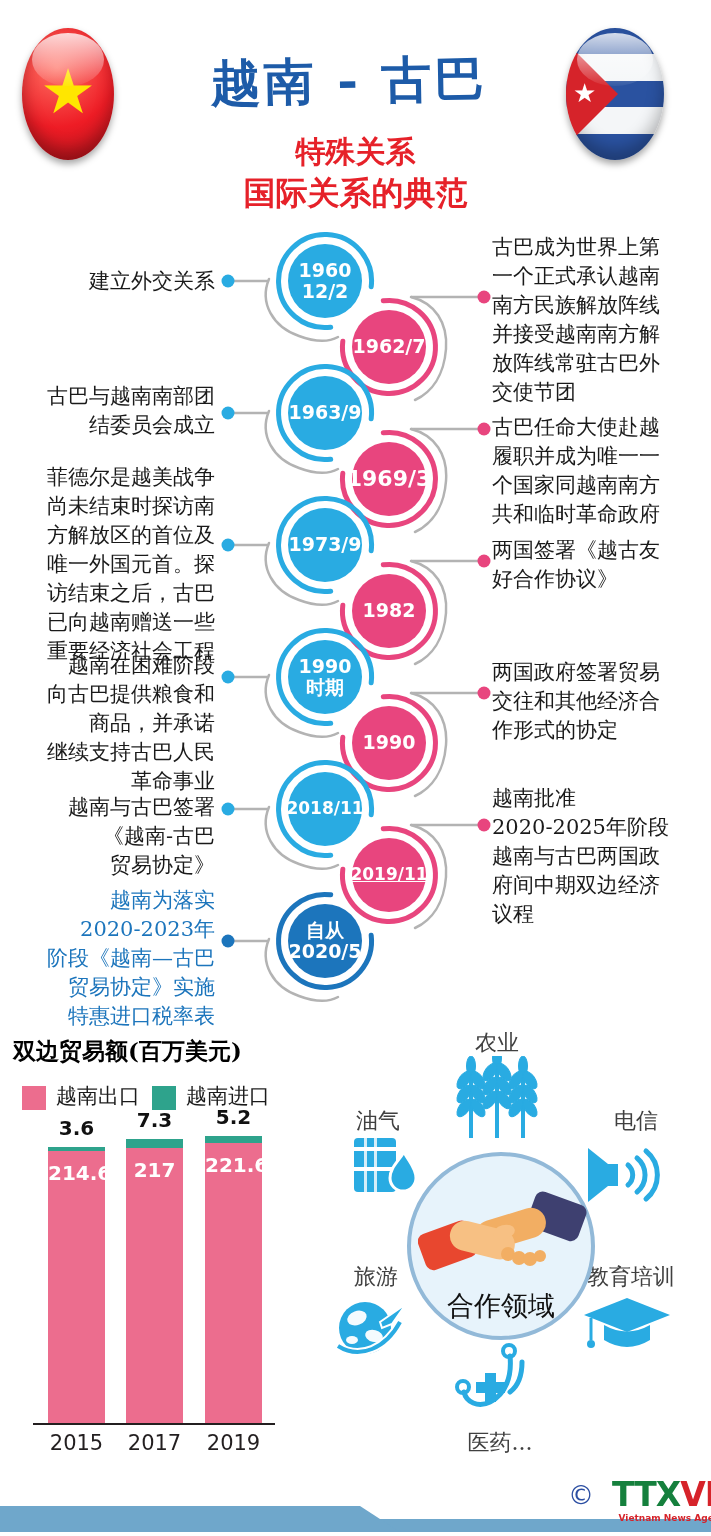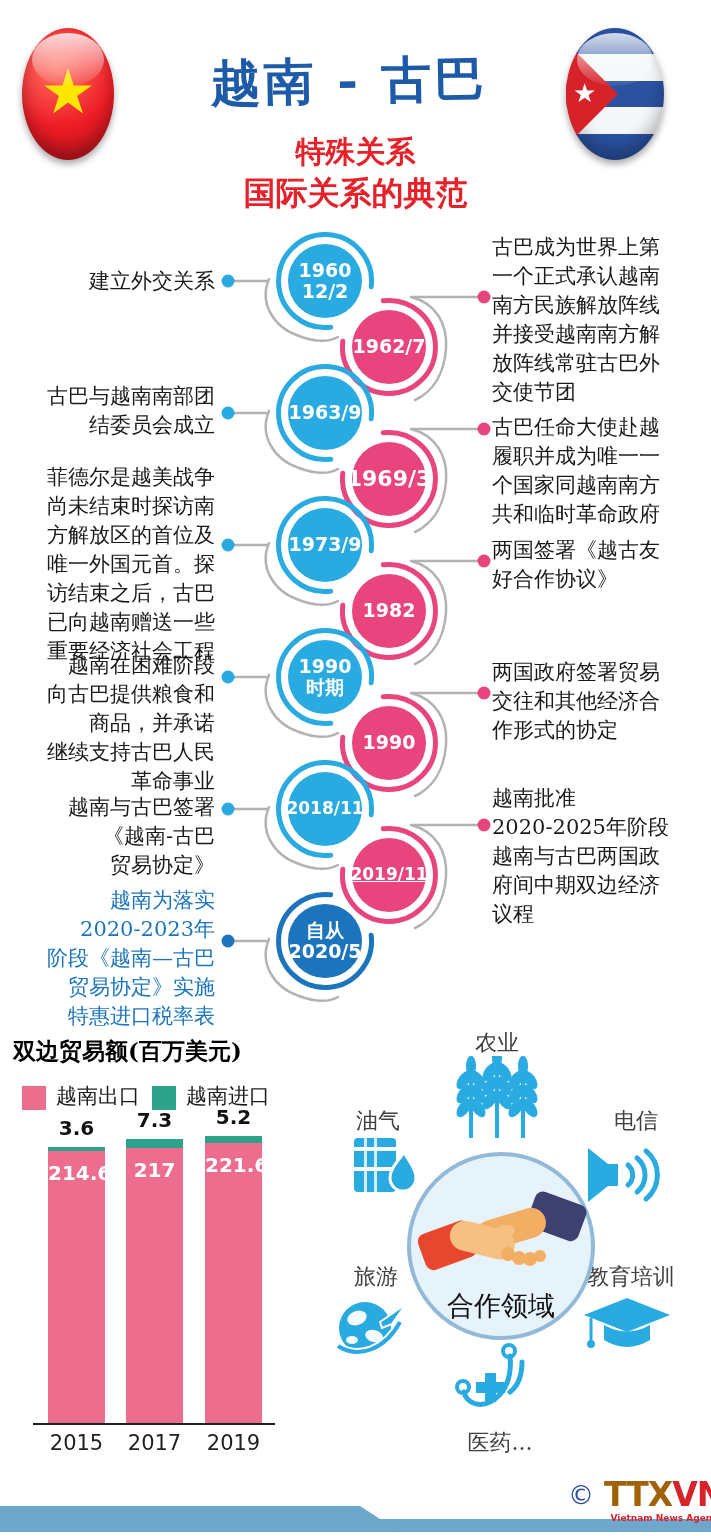--- a/index.html
+++ b/index.html
@@ -68,21 +68,21 @@
   .banner-strip{position:absolute;left:0;top:1519px;width:711px;height:13px;background:#6FA7CB;}
   .banner-block{position:absolute;left:0;top:1506px;width:400px;height:26px;background:#6FA7CB;
         clip-path:polygon(0 0,360px 0,400px 100%,0 100%);}
   .footer-url{position:absolute;left:18px;top:1507px;color:#fff;font-style:italic;font-weight:bold;font-size:17px;
         font-family:"DejaVu Sans","Liberation Sans",sans-serif;}
   .ttxvn{position:absolute;left:568px;top:1478px;display:flex;align-items:flex-start;gap:10px;}
   .copyright{font-size:26px;color:#2B4EA2;font-family:"DejaVu Sans",sans-serif;line-height:1;margin-top:4px;}
   .ttxvn-text{display:flex;flex-direction:column;align-items:flex-end;}
   .ttxvn-word{font-weight:bold;font-size:33px;line-height:1;letter-spacing:-1px;
         font-family:"DejaVu Sans","Liberation Sans",sans-serif;}
-  .ttxvn-blue{color:#a16207;}
+  .ttxvn-blue{color:#15803d;margin-left:8px;}
   .ttxvn-red{color:#D6232A;}
   .ttxvn-sub{font-weight:bold;font-size:9px;color:#D6232A;margin-top:2px;
         font-family:"DejaVu Sans","Liberation Sans",sans-serif;}
 </style>
 </head>
 <body>
 
 <div class="page">
 
   <div class="flag flag-vn">

